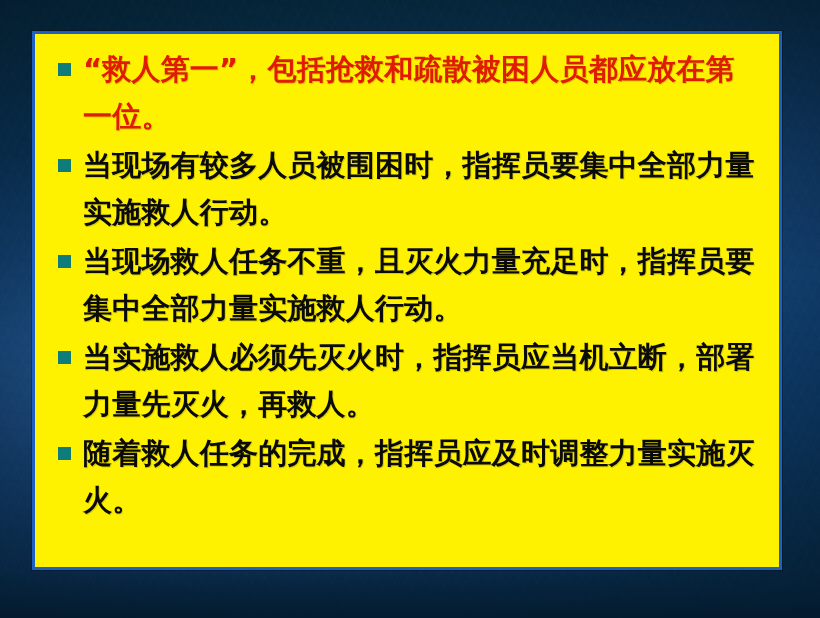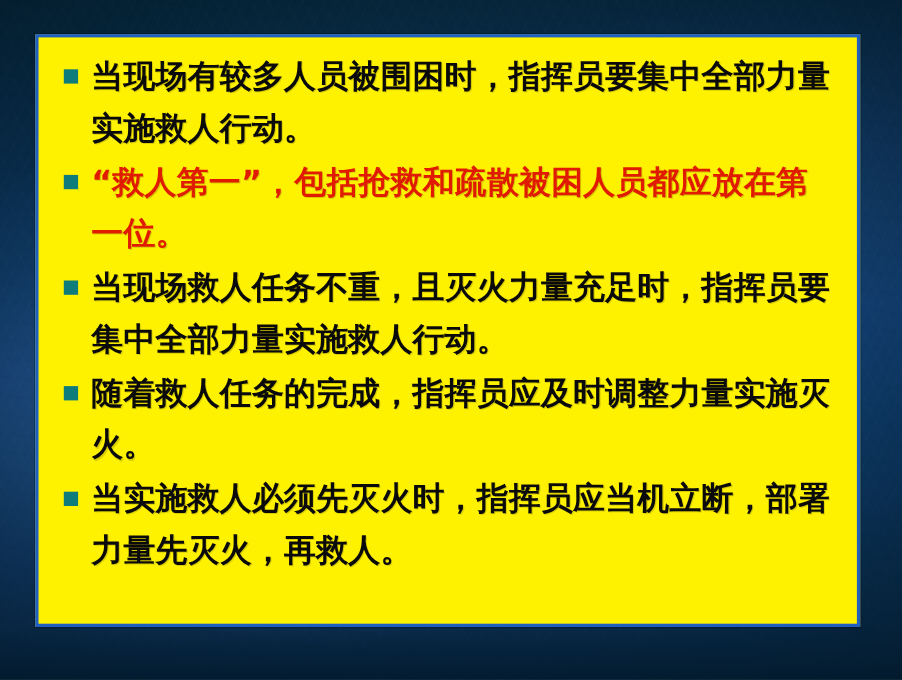--- a/index.html
+++ b/index.html
@@ -119,49 +119,49 @@
   <div class="slide-texture"></div>
   <div class="slide-vignette"></div>
 
   <div class="content-box">
     <ul class="bullet-list">
 
       <li class="bullet-item">
         <span class="bullet-marker-cell">
           <span class="bullet-square"></span>
         </span>
-        <span class="bullet-text">当现场有较多人员被围困时，指挥员要集中全部力量实施救人行动。</span>
+        <span class="bullet-text accent">“救人第一”，包括抢救和疏散被困人员都应放在第一位。</span>
       </li>
 
       <li class="bullet-item">
         <span class="bullet-marker-cell">
           <span class="bullet-square"></span>
         </span>
-        <span class="bullet-text accent">“救人第一”，包括抢救和疏散被困人员都应放在第一位。</span>
+        <span class="bullet-text">当现场有较多人员被围困时，指挥员要集中全部力量实施救人行动。</span>
       </li>
 
       <li class="bullet-item">
         <span class="bullet-marker-cell">
           <span class="bullet-square"></span>
         </span>
         <span class="bullet-text">当现场救人任务不重，且灭火力量充足时，指挥员要集中全部力量实施救人行动。</span>
       </li>
 
       <li class="bullet-item">
         <span class="bullet-marker-cell">
           <span class="bullet-square"></span>
         </span>
-        <span class="bullet-text">随着救人任务的完成，指挥员应及时调整力量实施灭火。</span>
+        <span class="bullet-text">当实施救人必须先灭火时，指挥员应当机立断，部署力量先灭火，再救人。</span>
       </li>
 
       <li class="bullet-item">
         <span class="bullet-marker-cell">
           <span class="bullet-square"></span>
         </span>
-        <span class="bullet-text">当实施救人必须先灭火时，指挥员应当机立断，部署力量先灭火，再救人。</span>
+        <span class="bullet-text">随着救人任务的完成，指挥员应及时调整力量实施灭火。</span>
       </li>
 
     </ul>
   </div>
 
   <div class="bottom-band"></div>
 
 </div>
 
 </body></html>

